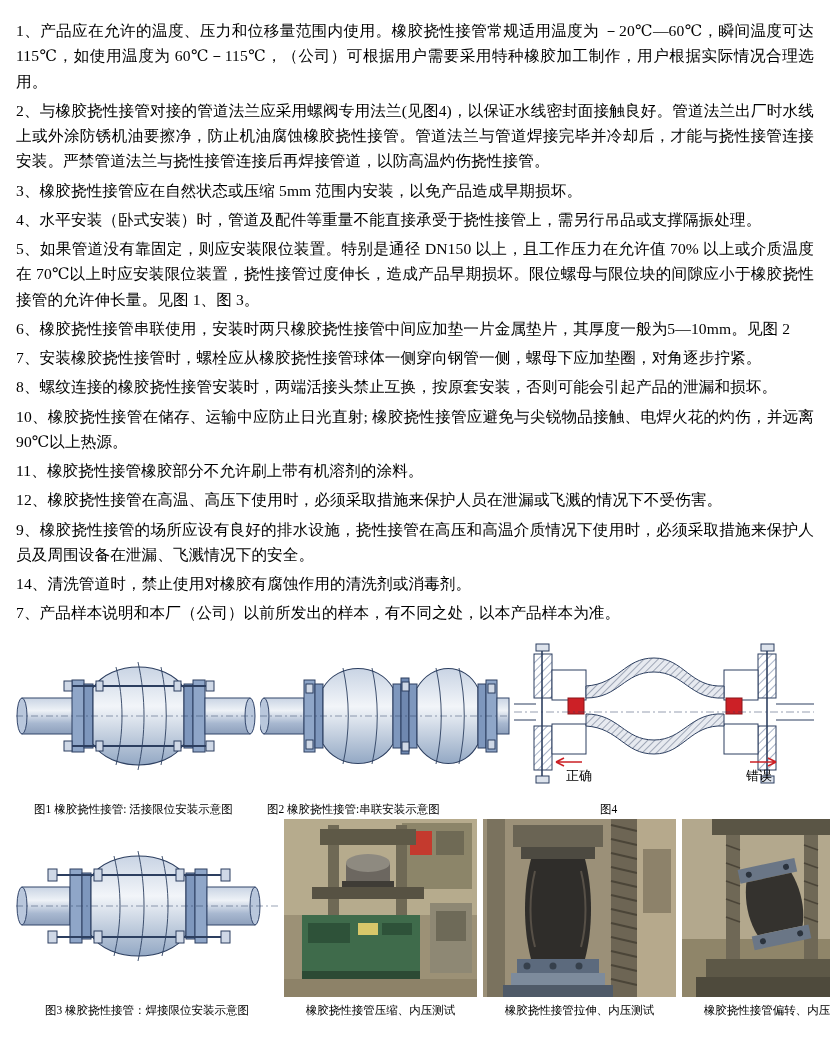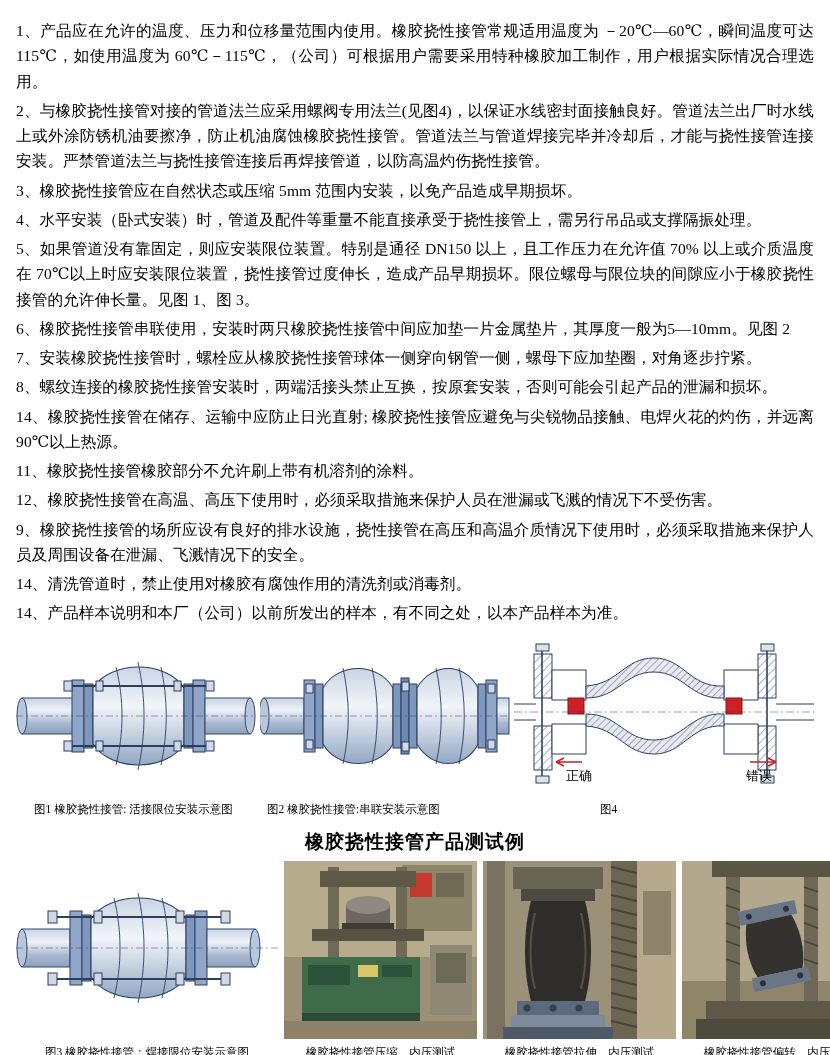--- a/index.html
+++ b/index.html
@@ -98,26 +98,26 @@
 
   <div class="clauses">
     <p class="clause">1、产品应在允许的温度、压力和位移量范围内使用。橡胶挠性接管常规适用温度为 －20℃—60℃，瞬间温度可达 115℃，如使用温度为 60℃－115℃，（公司）可根据用户需要采用特种橡胶加工制作，用户根据实际情况合理选用。</p>
     <p class="clause">2、与橡胶挠性接管对接的管道法兰应采用螺阀专用法兰(见图4)，以保证水线密封面接触良好。管道法兰出厂时水线上或外涂防锈机油要擦净，防止机油腐蚀橡胶挠性接管。管道法兰与管道焊接完毕并冷却后，才能与挠性接管连接安装。严禁管道法兰与挠性接管连接后再焊接管道，以防高温灼伤挠性接管。</p>
     <p class="clause">3、橡胶挠性接管应在自然状态或压缩 5mm 范围内安装，以免产品造成早期损坏。</p>
     <p class="clause">4、水平安装（卧式安装）时，管道及配件等重量不能直接承受于挠性接管上，需另行吊品或支撑隔振处理。</p>
     <p class="clause">5、如果管道没有靠固定，则应安装限位装置。特别是通径 DN150 以上，且工作压力在允许值 70% 以上或介质温度在 70℃以上时应安装限位装置，挠性接管过度伸长，造成产品早期损坏。限位螺母与限位块的间隙应小于橡胶挠性接管的允许伸长量。见图 1、图 3。</p>
     <p class="clause">6、橡胶挠性接管串联使用，安装时两只橡胶挠性接管中间应加垫一片金属垫片，其厚度一般为5—10mm。见图 2</p>
     <p class="clause">7、安装橡胶挠性接管时，螺栓应从橡胶挠性接管球体一侧穿向钢管一侧，螺母下应加垫圈，对角逐步拧紧。</p>
     <p class="clause">8、螺纹连接的橡胶挠性接管安装时，两端活接头禁止互换，按原套安装，否则可能会引起产品的泄漏和损坏。</p>
-    <p class="clause">14、橡胶挠性接管在储存、运输中应防止日光直射; 橡胶挠性接管应避免与尖锐物品接触、电焊火花的灼伤，并远离 90℃以上热源。</p>
+    <p class="clause">10、橡胶挠性接管在储存、运输中应防止日光直射; 橡胶挠性接管应避免与尖锐物品接触、电焊火花的灼伤，并远离 90℃以上热源。</p>
     <p class="clause">11、橡胶挠性接管橡胶部分不允许刷上带有机溶剂的涂料。</p>
     <p class="clause">12、橡胶挠性接管在高温、高压下使用时，必须采取措施来保护人员在泄漏或飞溅的情况下不受伤害。</p>
     <p class="clause">9、橡胶挠性接管的场所应设有良好的排水设施，挠性接管在高压和高温介质情况下使用时，必须采取措施来保护人员及周围设备在泄漏、飞溅情况下的安全。</p>
     <p class="clause">14、清洗管道时，禁止使用对橡胶有腐蚀作用的清洗剂或消毒剂。</p>
-    <p class="clause">14、产品样本说明和本厂（公司）以前所发出的样本，有不同之处，以本产品样本为准。</p>
+    <p class="clause">7、产品样本说明和本厂（公司）以前所发出的样本，有不同之处，以本产品样本为准。</p>
   </div>
 
   <div class="figrow">
 
     <div class="figcell">
       <svg width="240" height="150" viewBox="0 0 240 150">
         <defs>
           <linearGradient id="pipeg" x1="0" y1="0" x2="0" y2="1">
             <stop offset="0%" stop-color="#c9d4e4"></stop>
             <stop offset="35%" stop-color="#eef2f7"></stop>
@@ -246,21 +246,20 @@
       </svg>
     </div>
   </div>
 
   <div class="caption-row">
     <div class="cap1">图1 橡胶挠性接管: 活接限位安装示意图</div>
     <div class="cap2">图2  橡胶挠性接管:串联安装示意图</div>
     <div class="cap3">图4</div>
   </div>
 
-  <div class="section-title">橡胶挠性接管产品测试例</div>
 
   <div class="photorow">
 
     <div class="photocell draw">
       <div class="photo-frame draw">
         <svg width="262" height="178" viewBox="0 0 262 178">
           <rect x="0" y="0" width="262" height="178" fill="#ffffff"></rect>
 
           <rect x="6" y="68" width="48" height="38" fill="url(#pipeg)" stroke="#33466b"></rect>
           <ellipse cx="6" cy="87" rx="5" ry="19" fill="#b9c7dc" stroke="#33466b"></ellipse>

